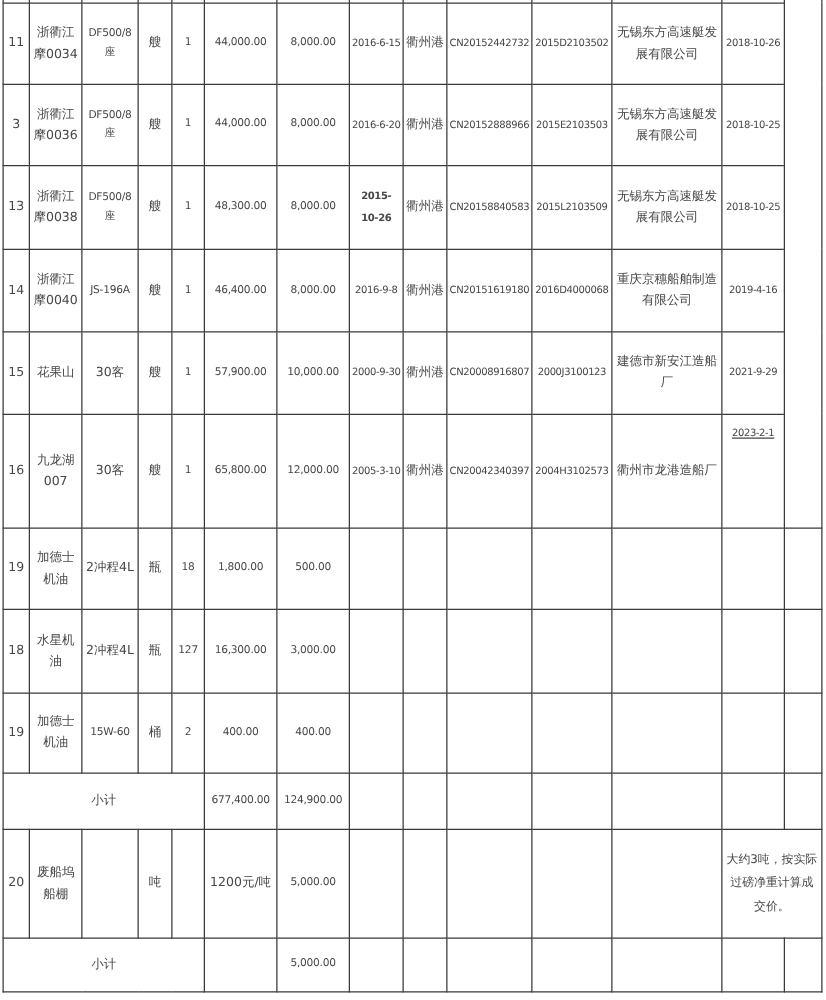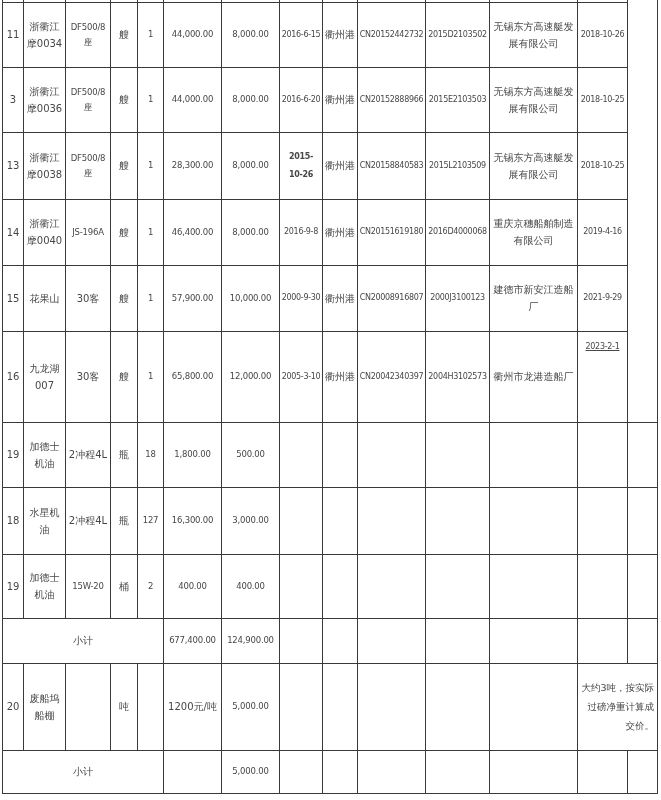--- a/index.html
+++ b/index.html
@@ -26,21 +26,21 @@
   tr.h65{height:65px}tr.h67{height:67px}tr.h66{height:66px}tr.h91{height:91px}
   tr.h64{height:64px}tr.h45{height:45px}tr.h87{height:87px}tr.h43{height:43px}
   td.nt{border-top:none;}
   td.num{font-size:8.5px;letter-spacing:-0.2px;white-space:nowrap;padding:0;text-align:center;}
   td.d{font-size:8px;letter-spacing:-0.3px;white-space:nowrap;padding:0;}
   td.dw{font-size:8px;letter-spacing:-0.3px;white-space:normal;padding:0 3px;line-height:2.2;font-weight:bold;}
   td.code{font-size:8px;letter-spacing:-0.3px;white-space:nowrap;padding:0;}
   td.lat{font-size:8.5px;letter-spacing:-0.2px;}
   td.vt{vertical-align:top;padding-top:8px;text-decoration:underline;}
   td.note{
-    text-align:right;font-size:9.5px;line-height:2.0;
+    text-align:center;font-size:9.5px;line-height:2.0;
     padding:0 3px;vertical-align:middle;
   }
 </style>
 </head>
 <body>
 
 <table>
 <colgroup>
 <col class="c0">
       <col class="c1">
@@ -107,21 +107,21 @@
 <td>无锡东方高速艇发展有限公司</td>
 <td class="d">2018-10-25</td>
 </tr>
 
 <tr class="h67">
 <td>13</td>
 <td>浙衢江摩0038</td>
 <td class="lat">DF500/8座</td>
 <td>艘</td>
 <td class="lat">1</td>
-<td class="num">28,300.00</td>
+<td class="num">48,300.00</td>
 <td class="num">8,000.00</td>
 <td class="dw">2015-10-26</td>
 <td>衢州港</td>
 <td class="code">CN20158840583</td>
 <td class="code">2015L2103509</td>
 <td>无锡东方高速艇发展有限公司</td>
 <td class="d">2018-10-25</td>
 </tr>
 
 <tr class="h66">
@@ -202,21 +202,21 @@
         <td></td>
         <td></td>
         <td></td>
         <td></td>
         <td></td>
 </tr>
 
 <tr class="h64">
 <td>19</td>
 <td>加德士机油</td>
-<td class="lat">15W-20</td>
+<td class="lat">15W-60</td>
 <td>桶</td>
 <td class="lat">2</td>
 <td class="num">400.00</td>
 <td class="num">400.00</td>
 <td></td>
         <td></td>
         <td></td>
         <td></td>
         <td></td>
         <td></td>

